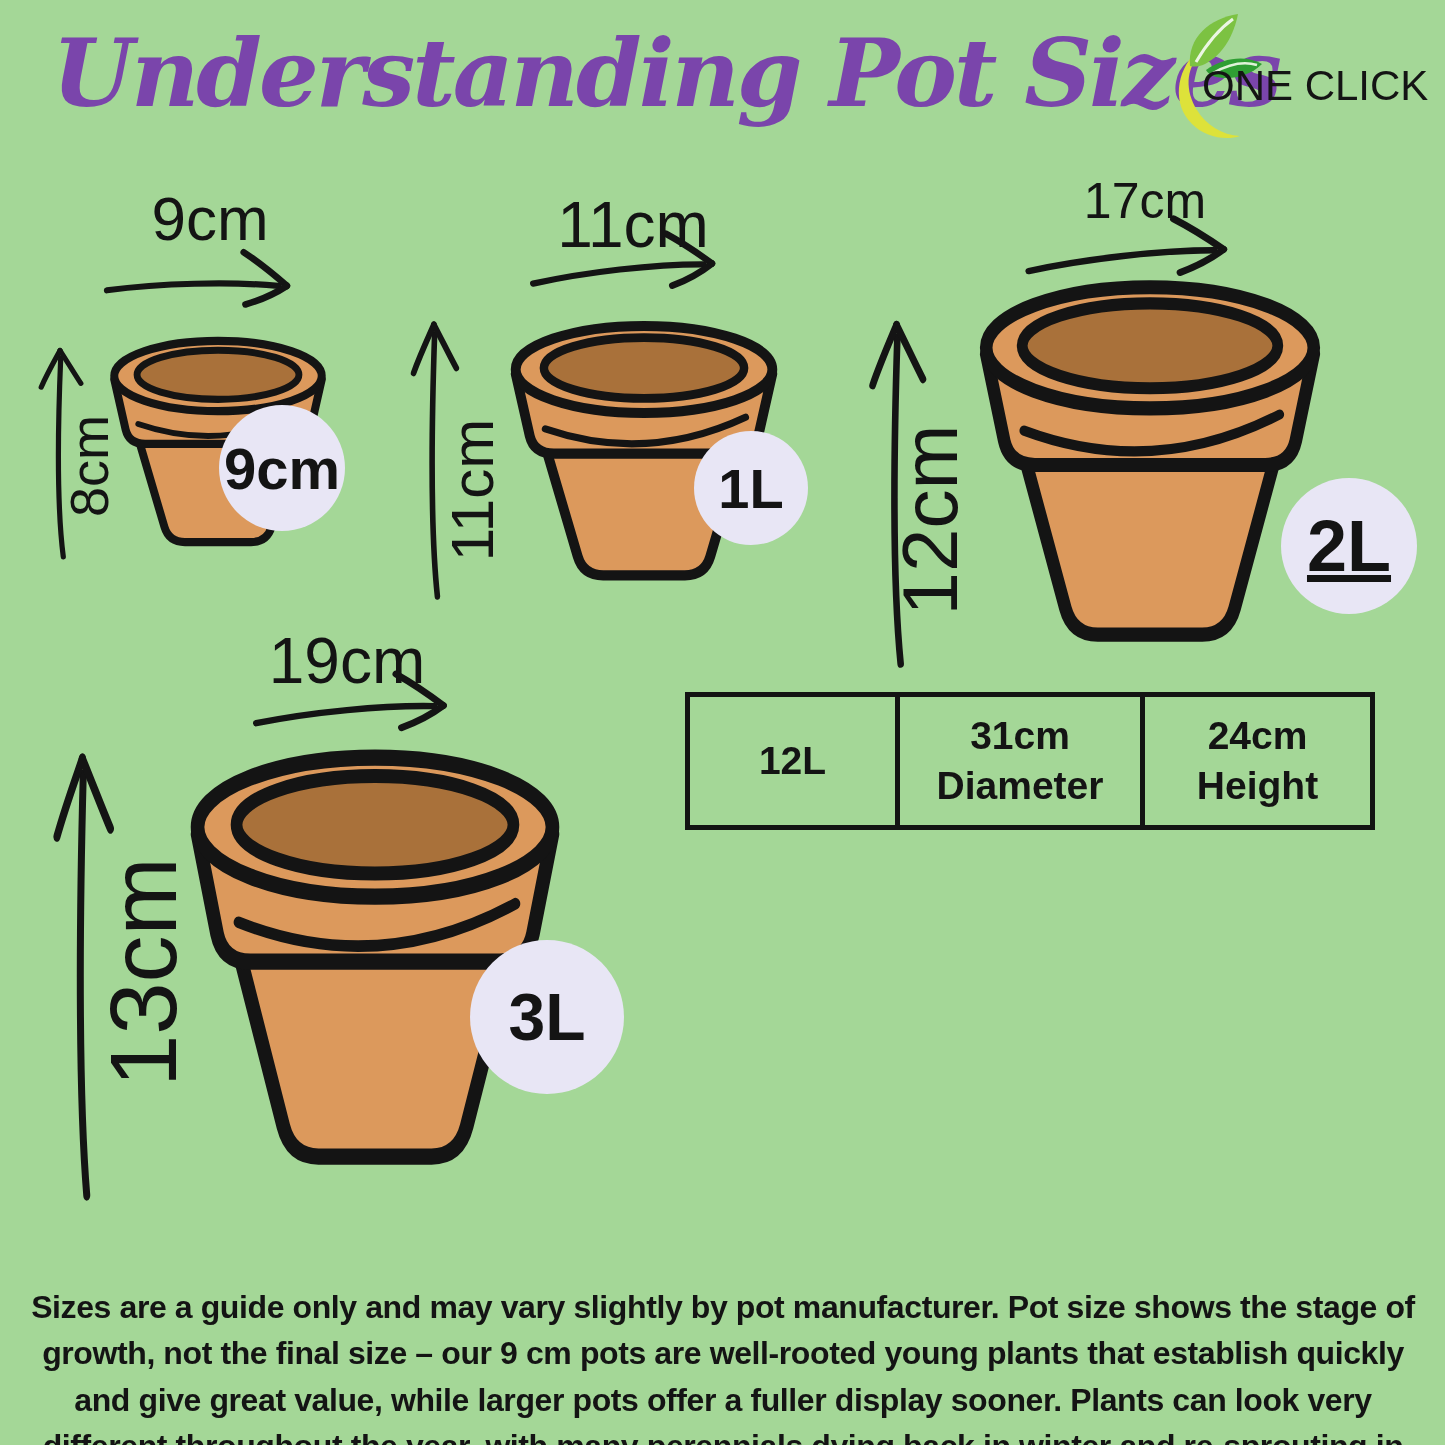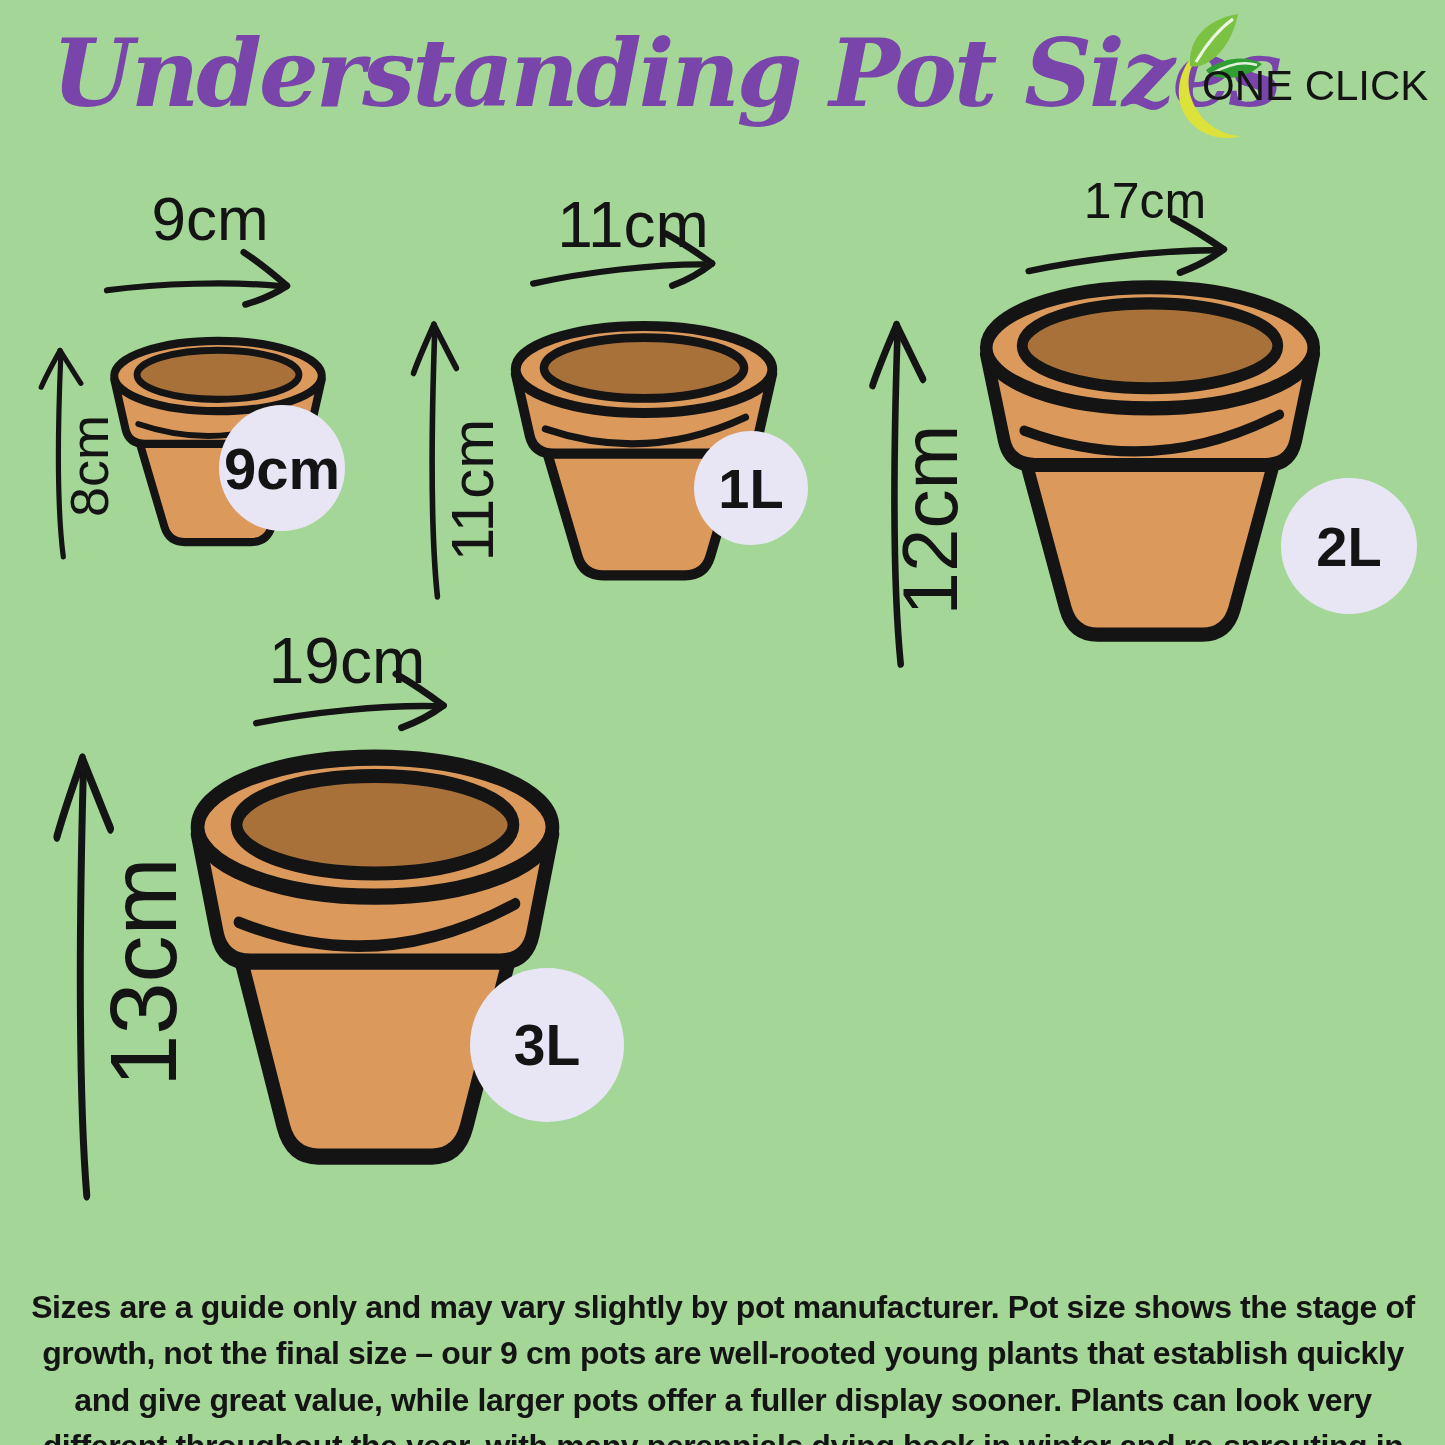--- a/index.html
+++ b/index.html
@@ -45,28 +45,28 @@
   #p1-varrow{left:408px; top:303px; width:56px;  height:300px;}
   #p1-hlabel{left:355px; top:458px; width:230px; height:64px; font-size:60px;}
   #p1-pot   {left:503px; top:310px; width:282px; height:290px;}
   #p1-badge {left:694px; top:431px; width:114px; height:114px; font-size:56px;}
   
   #p2-wlabel{left:1045px; top:172px; width:200px; font-size:50px;}
   #p2-harrow{left:1020px; top:226px; width:245px; height:64px; transform:rotate(-5deg);}
   #p2-varrow{left:866px;  top:298px; width:66px;  height:374px;}
   #p2-hlabel{left:792px;  top:478px; width:270px; height:84px; font-size:78px;}
   #p2-pot   {left:970px;  top:265px; width:360px; height:404px;}
-  #p2-badge {left:1281px; top:478px; width:136px; height:136px; font-size:56px;}
+  #p2-badge {left:1281px; top:478px; width:136px; height:136px; font-size:72px;text-decoration:underline;}
   
   #p3-wlabel{left:247px; top:624px; width:200px; font-size:64px;}
   #p3-harrow{left:248px; top:678px; width:235px; height:64px; transform:rotate(-4deg);}
   #p3-varrow{left:50px;  top:724px; width:70px;  height:482px;}
   #p3-hlabel{left:-25px; top:922px; width:330px; height:100px; font-size:94px;}
   #p3-pot   {left:180px; top:732px; width:390px; height:464px;}
-  #p3-badge {left:470px; top:968px; width:154px; height:154px; font-size:57px;}
+  #p3-badge {left:470px; top:940px; width:154px; height:154px; font-size:66px;}
   
   .size-table{
     position:absolute; left:685px; top:692px;
     border-collapse:collapse; table-layout:fixed;
   }
   .size-table td{
     border:5px solid var(--ink,#141414);
     text-align:center; vertical-align:middle;
     font-weight:700; font-size:39px; line-height:1.28;
     height:128px; padding:0;
@@ -177,18 +177,29 @@
       </svg>
     <div class="hlabel" id="p3-hlabel">13cm</div>
     <svg class="pot" id="p3-pot" viewBox="0 0 200 200" preserveAspectRatio="none">
         <use href="#potshape"></use>
       </svg>
     <div class="badge" id="p3-badge">3L</div>
   </div>
 
   <table class="size-table">
     <tbody>
+    <tr>
+      <td class="c1">12L</td>
+      <td class="c2">
+        <div>31cm</div>
+        <div>Diameter</div>
+      </td>
+      <td class="c3">
+        <div>24cm</div>
+        <div>Height</div>
+      </td>
+    </tr>
   </tbody>
     </table>
 
   <div class="footer">Sizes are a guide only and may vary slightly by pot manufacturer. Pot size shows the stage of growth, not the final size – our 9 cm pots are well-rooted young plants that establish quickly and give great value, while larger pots offer a fuller display sooner. Plants can look very different throughout the year, with many perennials dying back in winter and re-sprouting in spring, and deciduous shrubs and trees naturally losing their leaves before regrowing them.</div>
 
 </div>
 
 </body></html>

